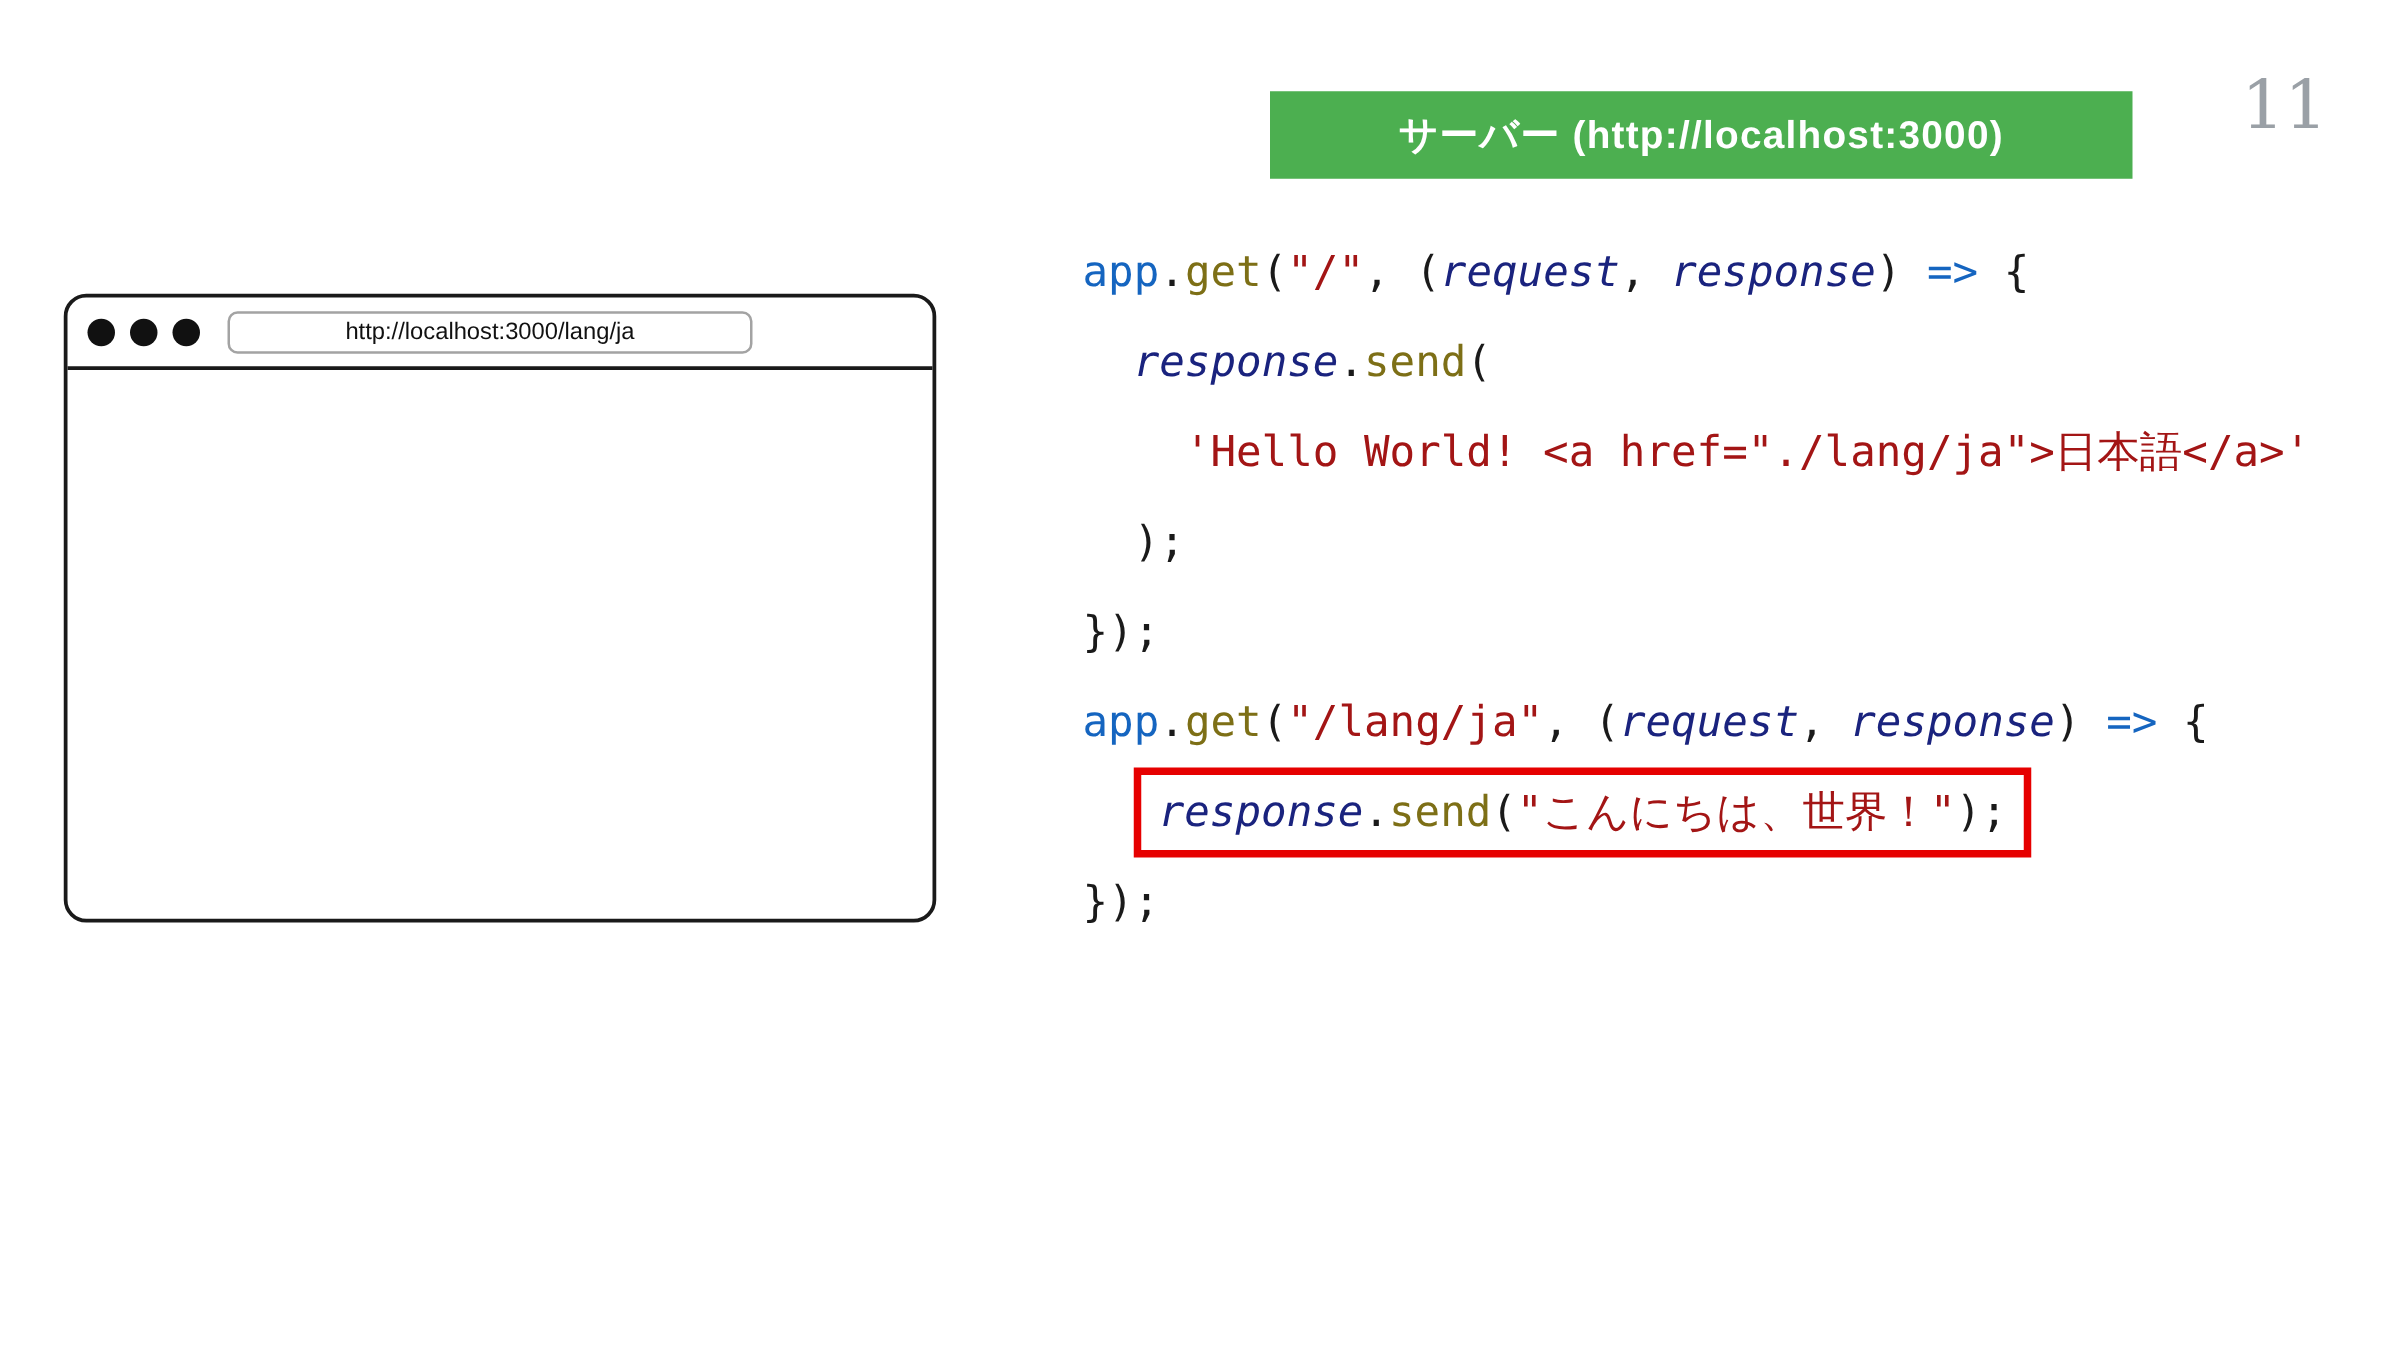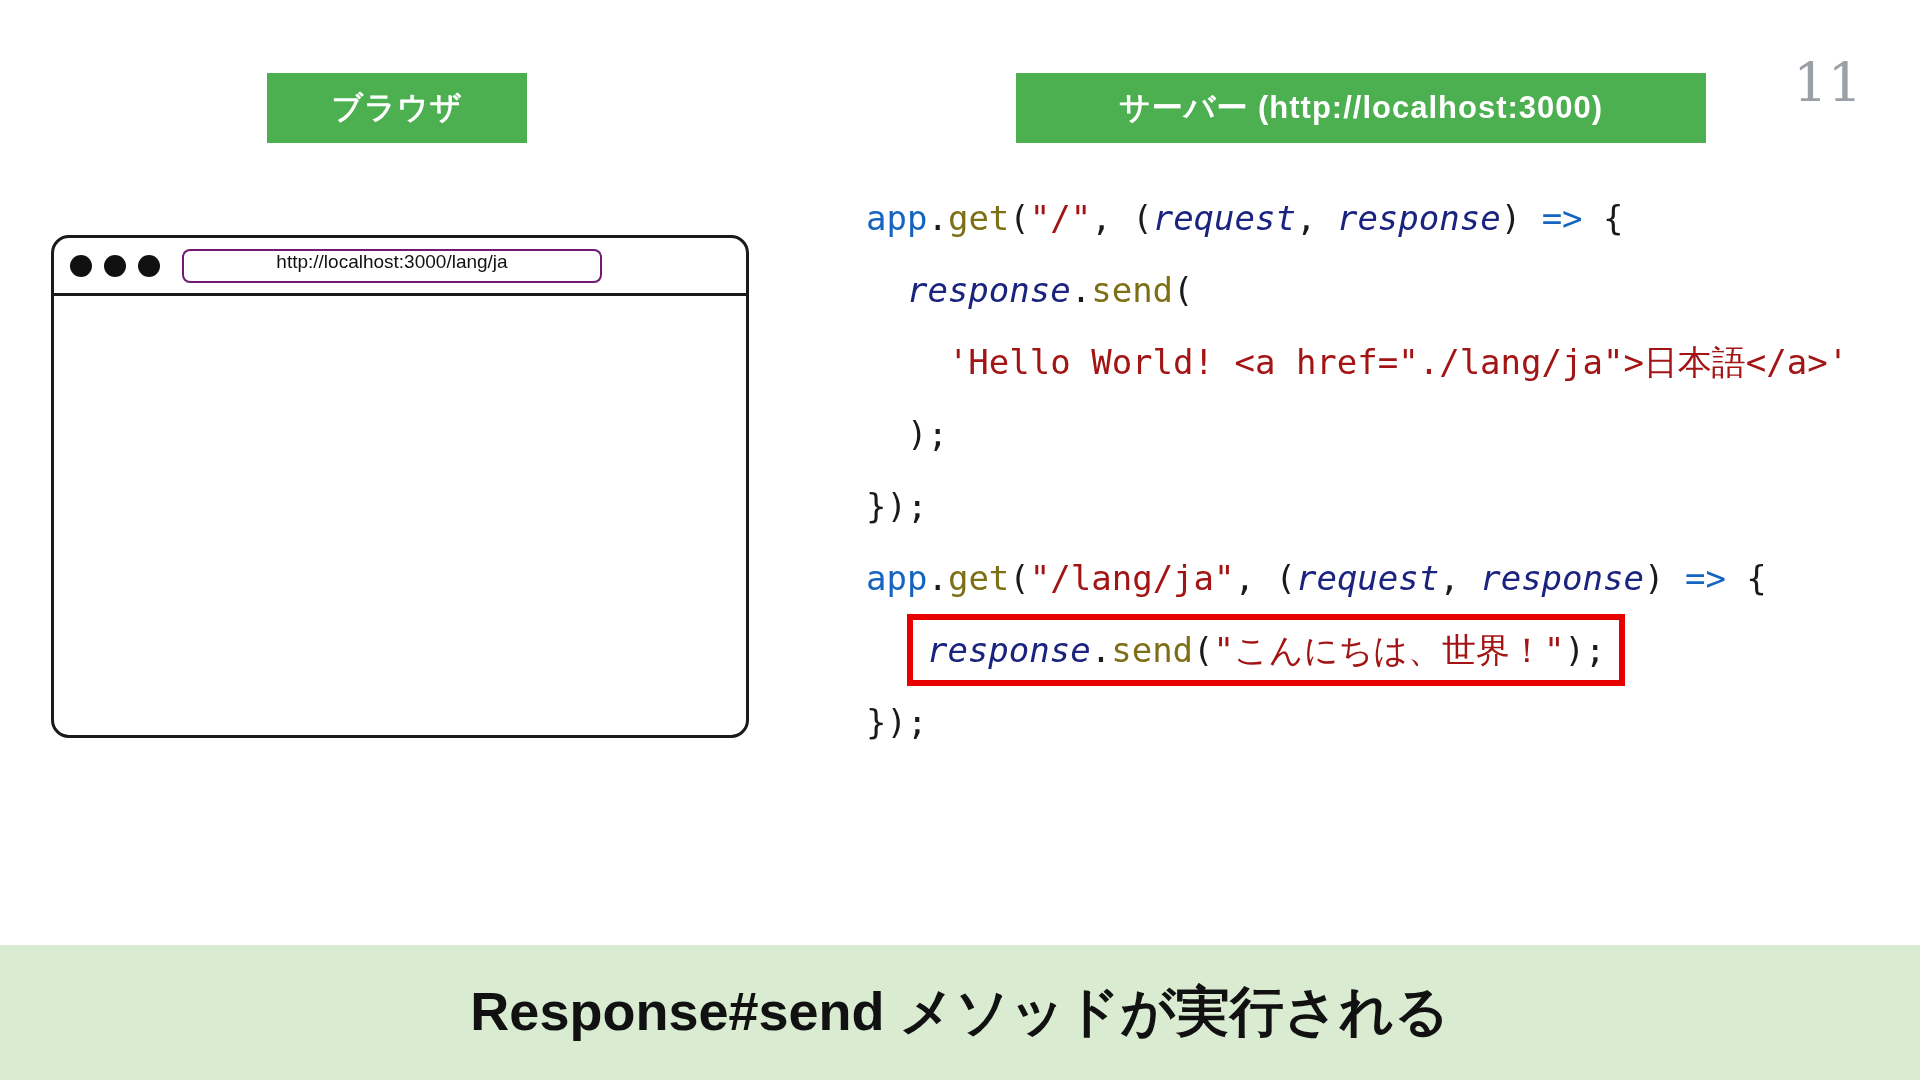--- a/index.html
+++ b/index.html
@@ -66,23 +66,24 @@
     height: 22px;
     border-radius: 50%;
     background: #111111;
     margin-right: 12px;
     flex: none;
   }
   .url-field {
     margin-left: 10px;
     width: 420px;
     height: 34px;
-    border: 2px solid #701a75;
+    border: 2px solid #a3a3a3;
     border-radius: 8px;
     display: flex;
+    align-items: center;
     justify-content: center;
     font-size: 19px;
     color: #111111;
     box-sizing: border-box;
     background: #ffffff;
   }
   .window-content {
     height: 439px;
   }
 
@@ -124,23 +125,20 @@
     font-size: 54px;
     font-weight: 600;
     color: #111111;
   }
 </style>
 </head>
 <body>
 
 <div class="slide">
 
-  <div class="badge badge-browser">
-    <span>ブラウザ</span>
-  </div>
 
   <div class="badge badge-server">
     <span>サーバー (http://localhost:3000)</span>
   </div>
 
   <div class="page-number">11</div>
 
   <div class="browser-window">
     <div class="titlebar">
       <div class="dot"></div>
@@ -148,17 +146,14 @@
       <div class="dot"></div>
       <div class="url-field">
         <span>http://localhost:3000/lang/ja</span>
       </div>
     </div>
     <div class="window-content"></div>
   </div>
 
   <div class="code-block"><div class="code-line"><span class="tok-blue">app</span><span class="tok-plain">.</span><span class="tok-olive">get</span><span class="tok-plain">(</span><span class="tok-red">"/"</span><span class="tok-plain">, (</span><span class="tok-navy">request</span><span class="tok-plain">, </span><span class="tok-navy">response</span><span class="tok-plain">) </span><span class="tok-blue">=&gt;</span><span class="tok-plain"> {</span></div><div class="code-line">  <span class="tok-navy">response</span><span class="tok-plain">.</span><span class="tok-olive">send</span><span class="tok-plain">(</span></div><div class="code-line">    <span class="tok-red">'Hello World! &lt;a href="./lang/ja"&gt;日本語&lt;/a&gt;'</span></div><div class="code-line">  <span class="tok-plain">);</span></div><div class="code-line"><span class="tok-plain">});</span></div><div class="code-line"><span class="tok-blue">app</span><span class="tok-plain">.</span><span class="tok-olive">get</span><span class="tok-plain">(</span><span class="tok-red">"/lang/ja"</span><span class="tok-plain">, (</span><span class="tok-navy">request</span><span class="tok-plain">, </span><span class="tok-navy">response</span><span class="tok-plain">) </span><span class="tok-blue">=&gt;</span><span class="tok-plain"> {</span></div><div class="code-line">  <span class="hl"><span class="tok-navy">response</span><span class="tok-plain">.</span><span class="tok-olive">send</span><span class="tok-plain">(</span><span class="tok-red">"こんにちは、世界！"</span><span class="tok-plain">);</span></span></div><div class="code-line"><span class="tok-plain">});</span></div></div>
 
-  <div class="banner">
-    <span class="banner-text">Response#send メソッドが実行される</span>
-  </div>
 
 </div>
 
 </body></html>

